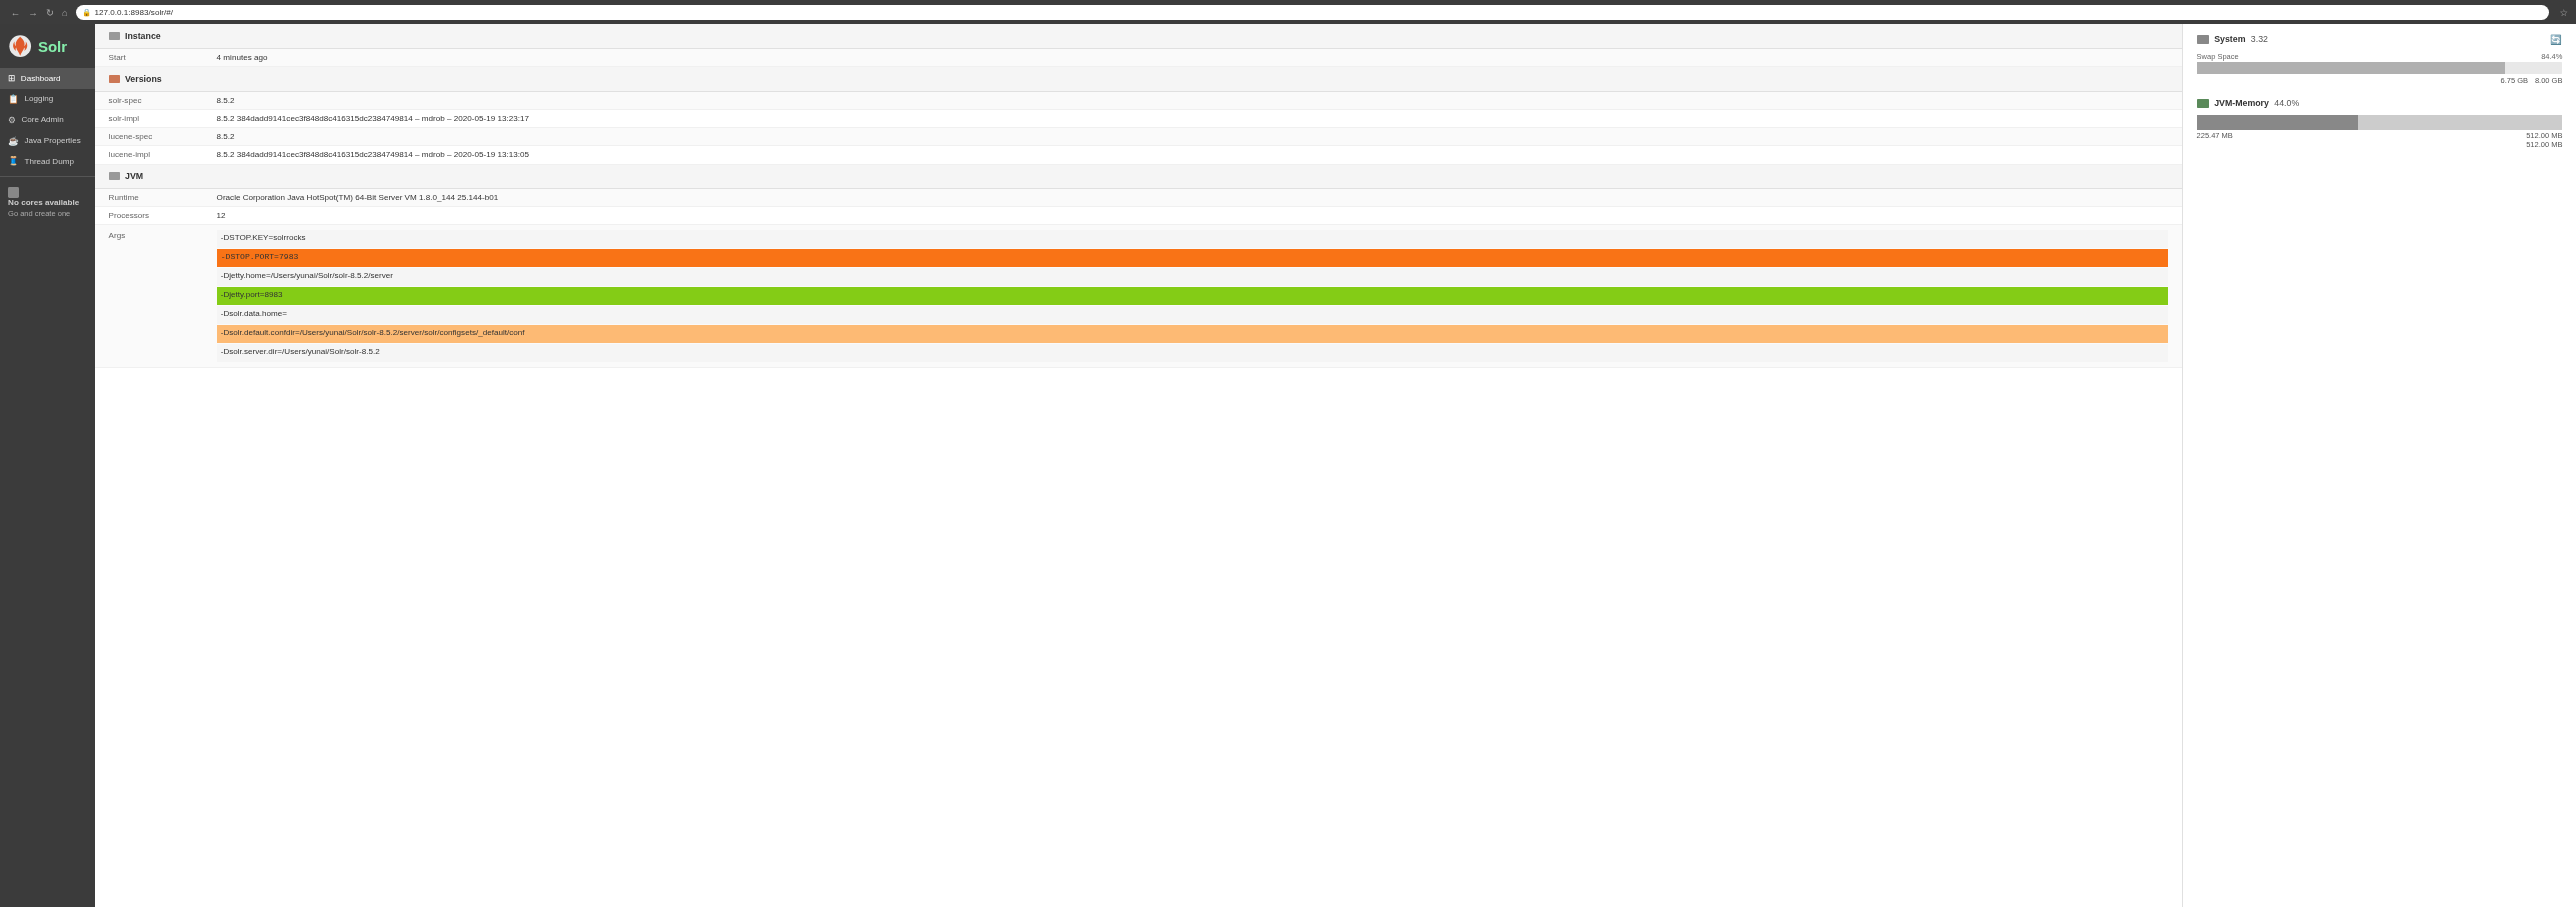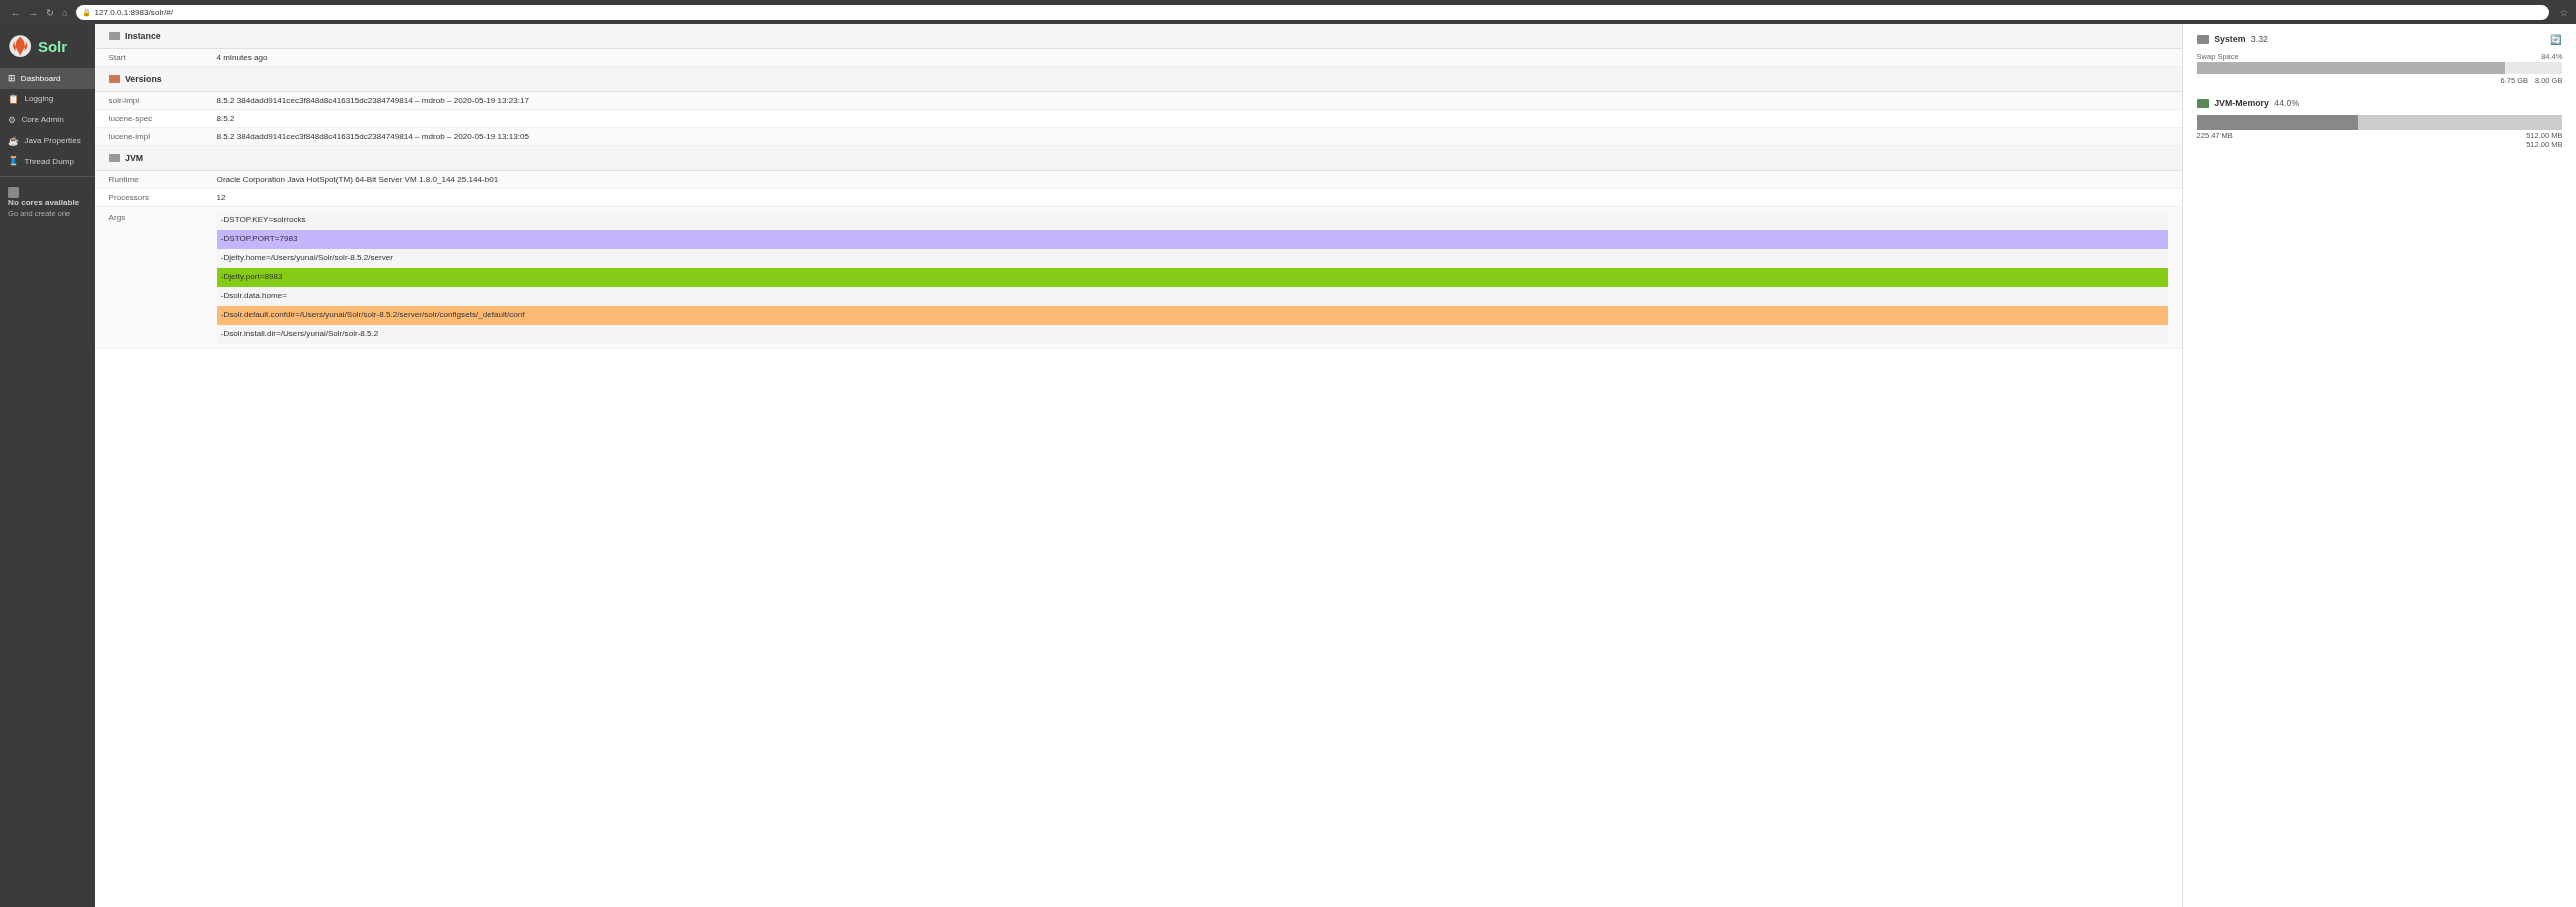--- a/index.html
+++ b/index.html
@@ -310,20 +310,24 @@
           </table>
       </div>
 
       <div class="section-block">
         <div class="section-header">
           <span style="display:inline-block;width:11px;height:8.1px;background:#c75;border-radius:0.7px;"></span>
           <span>Versions</span>
         </div>
         <table class="info-table">
           <tbody>
+              <tr>
+            <td>solr-spec</td>
+            <td>8.5.2</td>
+          </tr>
           <tr>
             <td>solr-impl</td>
             <td>8.5.2 384dadd9141cec3f848d8c416315dc2384749814 – mdrob – 2020-05-19 13:23:17</td>
           </tr>
           <tr>
             <td>lucene-spec</td>
             <td>8.5.2</td>
           </tr>
           <tr>
             <td>lucene-impl</td>
@@ -345,26 +349,26 @@
             <td>Oracle Corporation Java HotSpot(TM) 64-Bit Server VM 1.8.0_144 25.144-b01</td>
           </tr>
           <tr>
             <td>Processors</td>
             <td>12</td>
           </tr>
           <tr>
             <td style="vertical-align:top;padding-top:5.4px;">Args</td>
             <td style="line-height:1.6;">
               <div style="background:#f5f5f5;padding:2.7px 4.1px;margin-bottom:0.7px;">-DSTOP.KEY=solrrocks</div>
-              <div style="background:#c4b5fd;padding:2.7px 4.1px;margin-bottom:0.7px;">-DSTOP.PORT=7983</div>
+              <div style="background:#f97316;padding:2.7px 4.1px;margin-bottom:0.7px;font-family:Liberation Mono, monospace;">-DSTOP.PORT=7983</div>
               <div style="background:#f5f5f5;padding:2.7px 4.1px;margin-bottom:0.7px;">-Djetty.home=/Users/yunai/Solr/solr-8.5.2/server</div>
               <div style="background:#84cc16;padding:2.7px 4.1px;margin-bottom:0.7px;">-Djetty.port=8983</div>
               <div style="background:#f5f5f5;padding:2.7px 4.1px;margin-bottom:0.7px;">-Dsolr.data.home=</div>
               <div style="background:#fdba74;padding:2.7px 4.1px;margin-bottom:0.7px;">-Dsolr.default.confdir=/Users/yunai/Solr/solr-8.5.2/server/solr/configsets/_default/conf</div>
-              <div style="background:#f5f5f5;padding:2.7px 4.1px;margin-bottom:0.7px;">-Dsolr.install.dir=/Users/yunai/Solr/solr-8.5.2</div>
+              <div style="background:#f5f5f5;padding:2.7px 4.1px;margin-bottom:0.7px;">-Dsolr.server.dir=/Users/yunai/Solr/solr-8.5.2</div>
             </td>
           </tr>
         </tbody>
           </table>
       </div>
 
     </div>
 
     <div class="right-panel">
 

